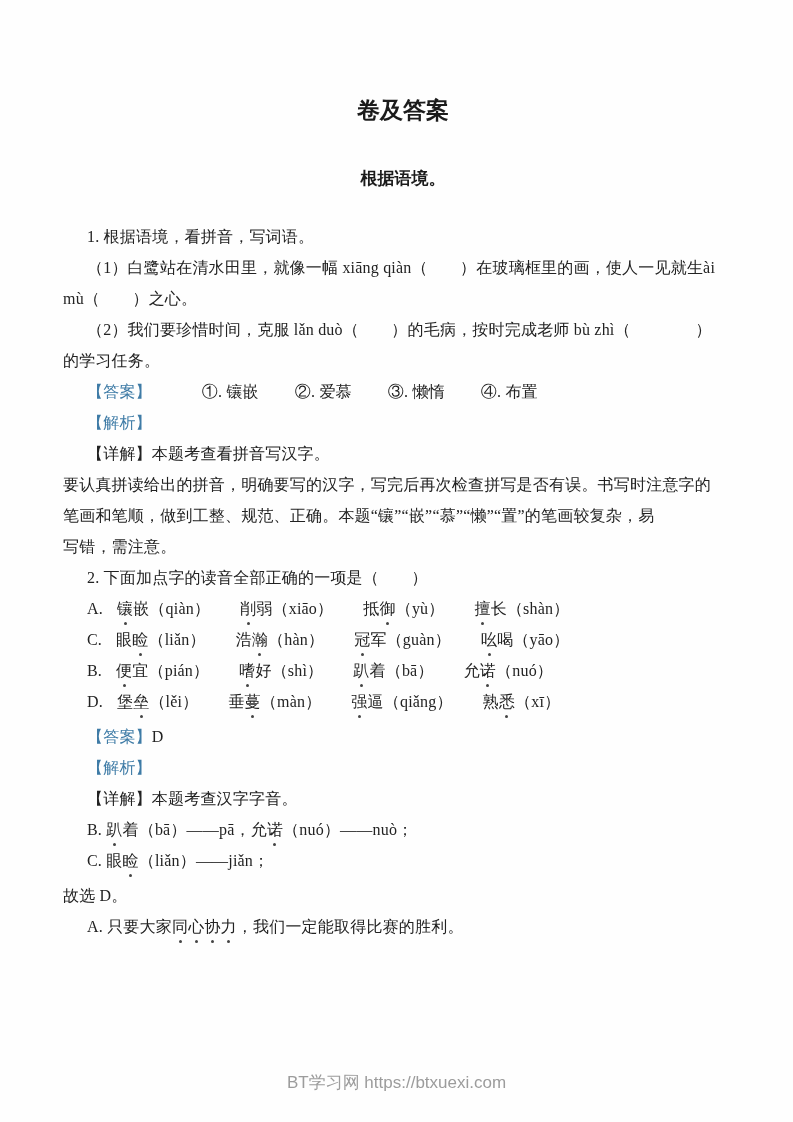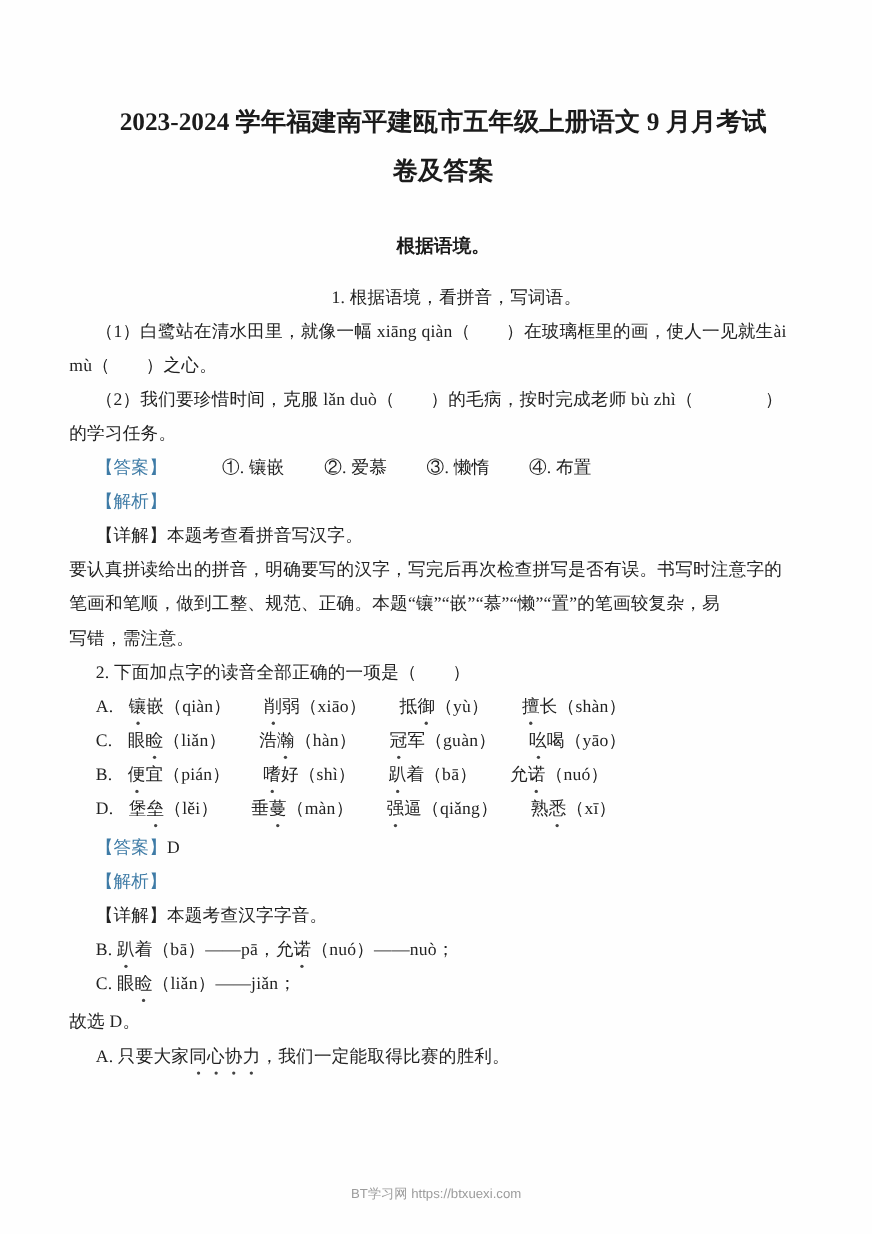--- a/index.html
+++ b/index.html
@@ -27,21 +27,21 @@
     font-weight: bold;
     color: #1b1b1b;
   }
   .line {
     margin: 0;
     font-size: 16px;
     line-height: 31px;
     white-space: nowrap;
     letter-spacing: 0.2px;
   }
-  .first { margin-top: 20px; text-align: center; }
+  .first { margin-top: 31px; }
   .ind { padding-left: 24px; }
   .sp { margin-top: 4px; }
   .blue { color: #3e7ba6; }
   
   .em { position: relative; display: inline-block; }
   .em::after {
     content: "";
     position: absolute;
     left: 50%; bottom: -1px;
     width: 3px; height: 3px;
@@ -54,32 +54,31 @@
   .opt .item { margin-right: 30px; }
   
   .ans-row .ans-label { margin-right: 50px; }
   .ans-row .ans-item { margin-right: 36px; }
   .footer {
     position: absolute;
     left: 0; right: 0;
     bottom: 28px;
     text-align: center;
     font-family: "Liberation Sans", "DejaVu Sans", sans-serif;
-    font-size: 12px;
+    font-size: 17px;
     color: #9c9c9c;
   }
 </style>
 </head>
 <body>
 
 <div class="page">
   <div class="doc">
 
     <div class="title">
-      <div>2023-2024 学年福建南平建瓯市五年级上册语文 9 月月考试</div>
       <div>卷及答案</div>
     </div>
 
     <div class="section">根据语境。</div>
 
     <p class="line ind first">1. 根据语境，看拼音，写词语。</p>
     <p class="line ind">（1）白鹭站在清水田里，就像一幅 xiāng qiàn（　　）在玻璃框里的画，使人一见就生ài</p>
     <p class="line">mù（　　）之心。</p>
     <p class="line ind">（2）我们要珍惜时间，克服 lǎn duò（　　）的毛病，按时完成老师 bù zhì（　　　　）</p>
     <p class="line">的学习任务。</p>

